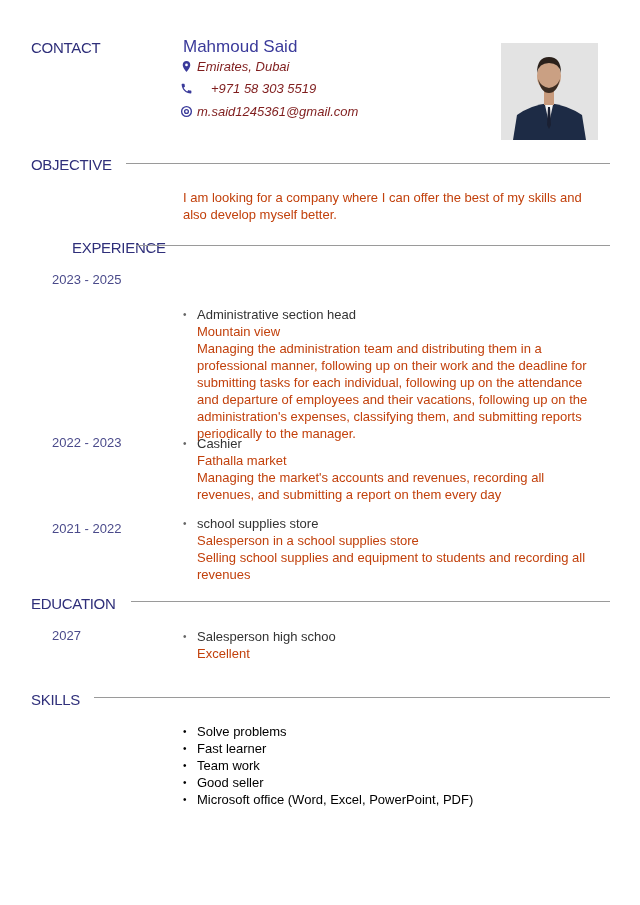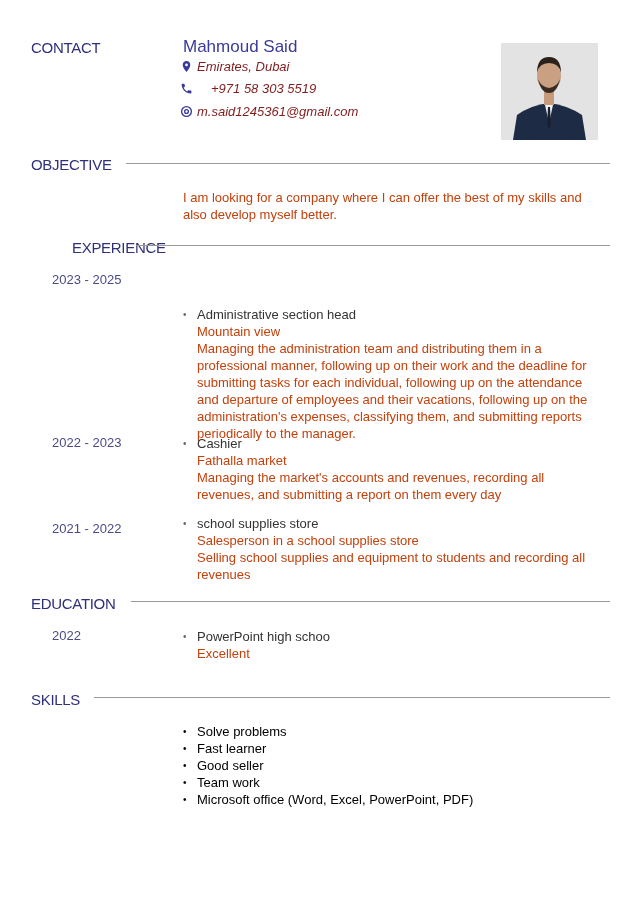--- a/index.html
+++ b/index.html
@@ -83,28 +83,28 @@
 <div class="date" style="top:521px;">2021 - 2022</div>
 <div class="entry" style="top:515px;">
   <div class="title">school supplies store</div>
   <div class="text sub">Salesperson in a school supplies store</div>
   <div class="text sub">Selling school supplies and equipment to students and recording all revenues</div>
 </div>
 
 <div class="heading" style="top:595px;">EDUCATION</div>
 <div class="rule" style="left:131px; top:601px;"></div>
 
-<div class="date" style="top:628px;">2022</div>
+<div class="date" style="top:628px;">2027</div>
 <div class="entry" style="top:628px;">
-  <div class="title">PowerPoint high schoo</div>
+  <div class="title">Salesperson high schoo</div>
   <div class="text sub">Excellent</div>
 </div>
 
 <div class="heading" style="top:691px;">SKILLS</div>
 <div class="rule" style="left:94px; top:697px;"></div>
 
 <ul class="skills">
   <li>Solve problems</li>
   <li>Fast learner</li>
+  <li>Team work</li>
   <li>Good seller</li>
-  <li>Team work</li>
   <li>Microsoft office (Word, Excel, PowerPoint, PDF)</li>
 </ul>
 
 </body></html>

